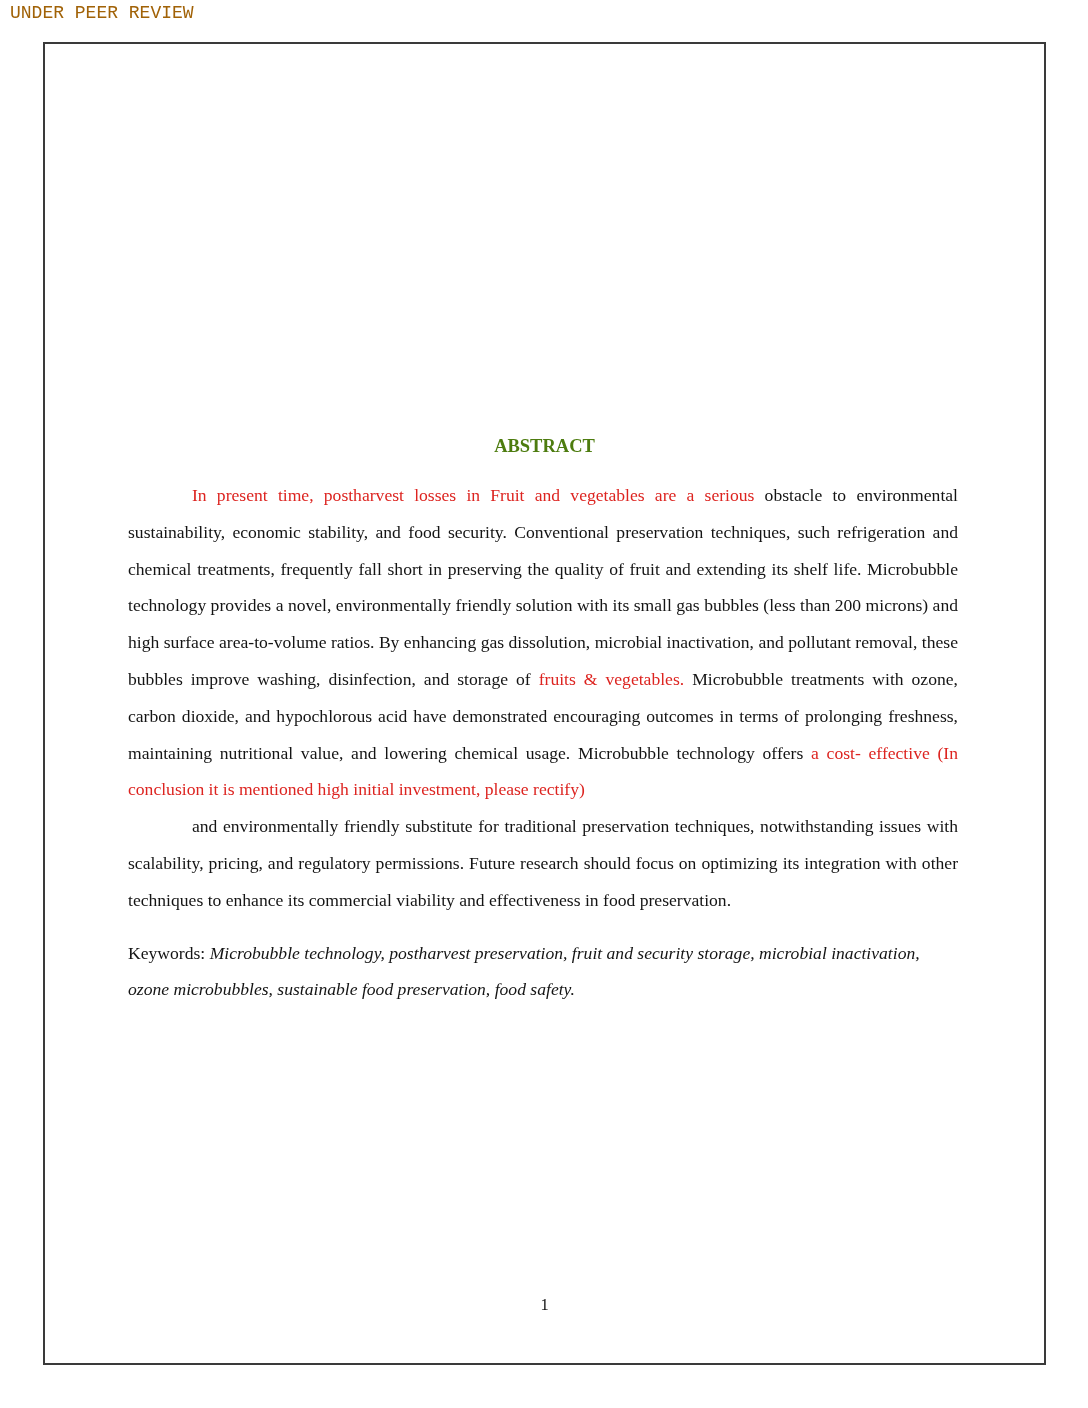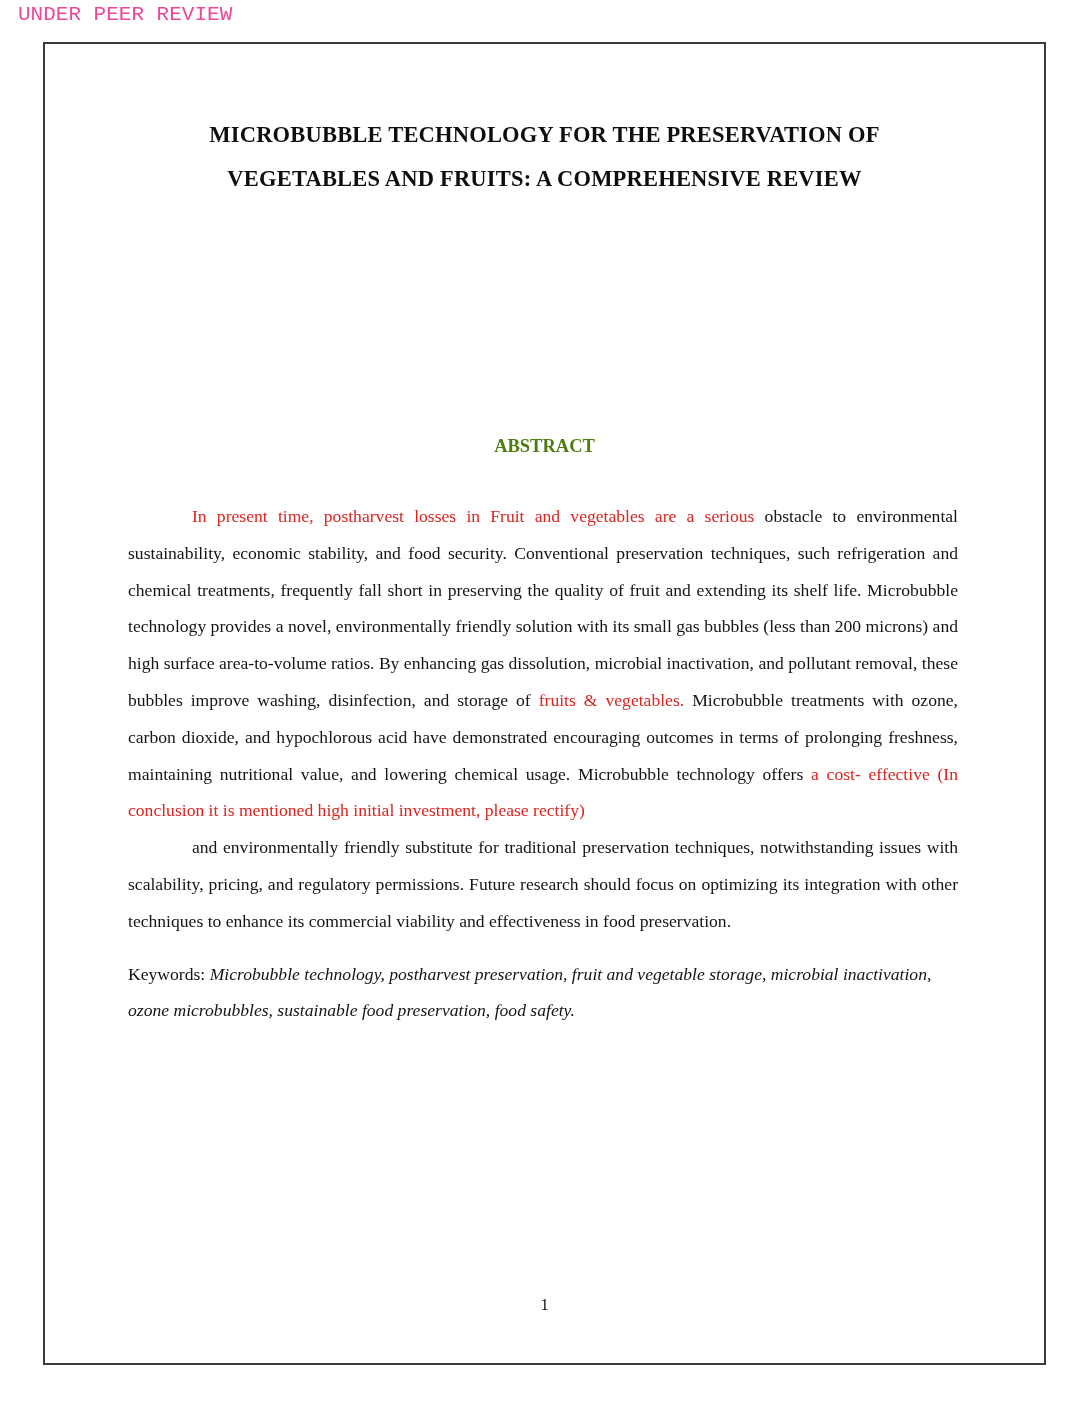--- a/index.html
+++ b/index.html
@@ -6,69 +6,64 @@
     --red:#dd2420;
     --ink:#161616;
     --border:#3a3a3a;
   }
   html,body{margin:0;padding:0;background:#ffffff;}
   body{
     width:1088px;height:1408px;position:relative;overflow:hidden;
     font-family:"Liberation Serif", serif;color:var(--ink);
   }
   .peer-banner{
-    position:absolute;left:18px;top:3px;
+    position:absolute;left:10px;top:3px;
     font-family:"Liberation Mono", monospace;
-    font-size:21px;color:#ec4899;white-space:pre;
+    font-size:18px;color:#a16207;white-space:pre;
   }
   .page{
     position:absolute;left:43px;top:42px;width:1003px;height:1323px;
     border:2px solid var(--border);box-sizing:border-box;background:#ffffff;
   }
   .paper-title{
     position:absolute;top:69px;left:0;right:0;margin:0;
     text-align:center;font-weight:bold;font-size:22.5px;line-height:44px;
     color:#0e0e0e;letter-spacing:0.2px;
   }
   .paper-title span{display:block;}
   .abstract-heading{
     position:absolute;top:384px;left:0;right:0;margin:0;
     text-align:center;font-weight:bold;font-size:18.5px;line-height:37px;
     color:#4d7c0f;
   }
   .content{
     position:absolute;top:433px;left:83px;right:86px;
     font-size:17.6px;line-height:36.8px;text-align:justify;
     color:#141414;
-    margin-top:21px;
   }
   .content p{margin:0;text-indent:64px;}
   .content p.keywords{margin-top:16px;text-indent:0;text-align:left;}
   .red{color:var(--red);}
   .keywords b{font-weight:normal;}
   .keywords i{font-style:italic;}
   .page-number{
     position:absolute;bottom:48px;left:0;right:0;
     text-align:center;font-size:16.5px;color:#111;
   }
 </style>
 </head>
 <body>
 
 <div class="peer-banner">UNDER PEER REVIEW</div>
 
 <div class="page">
 
-  <h1 class="paper-title">
-      <span>MICROBUBBLE TECHNOLOGY FOR THE PRESERVATION OF</span>
-      <span>VEGETABLES AND FRUITS: A COMPREHENSIVE REVIEW</span>
-    </h1>
 
   <h2 class="abstract-heading">ABSTRACT</h2>
 
   <div class="content">
     <p><span class="red">In present time, postharvest losses in Fruit and vegetables are a serious </span><span>obstacle to environmental sustainability, economic stability, and food security. Conventional preservation techniques, such refrigeration and chemical treatments, frequently fall short in preserving the quality of fruit and extending its shelf life. Microbubble technology provides a novel, environmentally friendly solution with its small gas bubbles (less than 200 microns) and high surface area-to-volume ratios. By enhancing gas dissolution, microbial inactivation, and pollutant removal, these bubbles improve washing, disinfection, and storage of </span><span class="red">fruits &amp; vegetables.</span><span> Microbubble treatments with ozone, carbon dioxide, and hypochlorous acid have demonstrated encouraging outcomes in terms of prolonging freshness, maintaining nutritional value, and lowering chemical usage. Microbubble technology offers </span><span class="red">a cost- effective (In conclusion it is mentioned high initial investment, please rectify)</span></p>
     <p>and environmentally friendly substitute for traditional preservation techniques, notwithstanding issues with scalability, pricing, and regulatory permissions. Future research should focus on optimizing its integration with other techniques to enhance its commercial viability and effectiveness in food preservation.</p>
-    <p class="keywords"><b>Keywords:</b> <i>Microbubble technology, postharvest preservation, fruit and vegetable storage, microbial inactivation, ozone microbubbles, sustainable food preservation, food safety.</i></p>
+    <p class="keywords"><b>Keywords:</b> <i>Microbubble technology, postharvest preservation, fruit and security storage, microbial inactivation, ozone microbubbles, sustainable food preservation, food safety.</i></p>
   </div>
 
   <div class="page-number">1</div>
 </div>
 
 </body></html>

